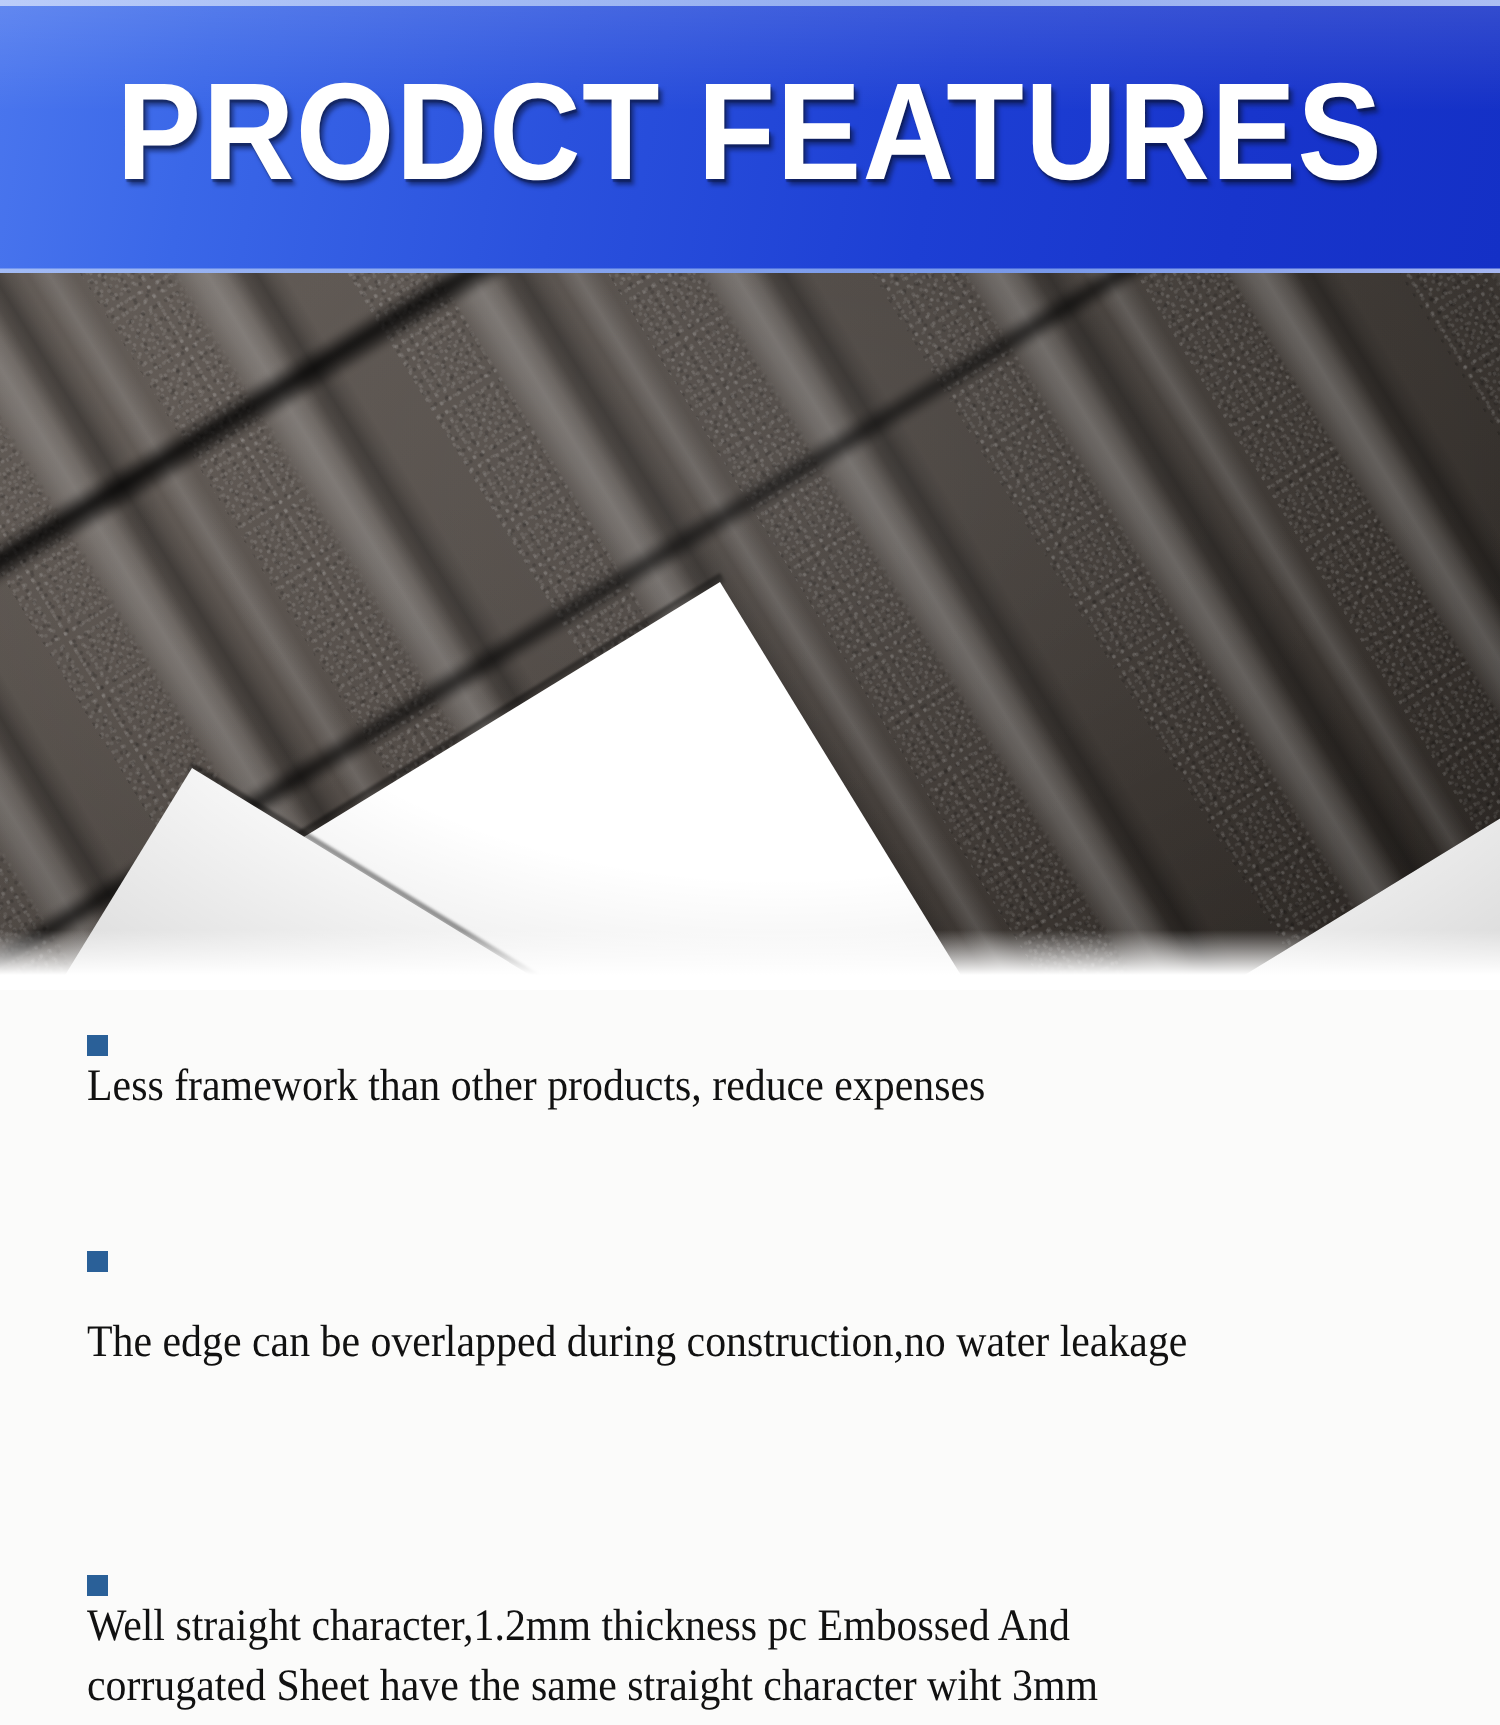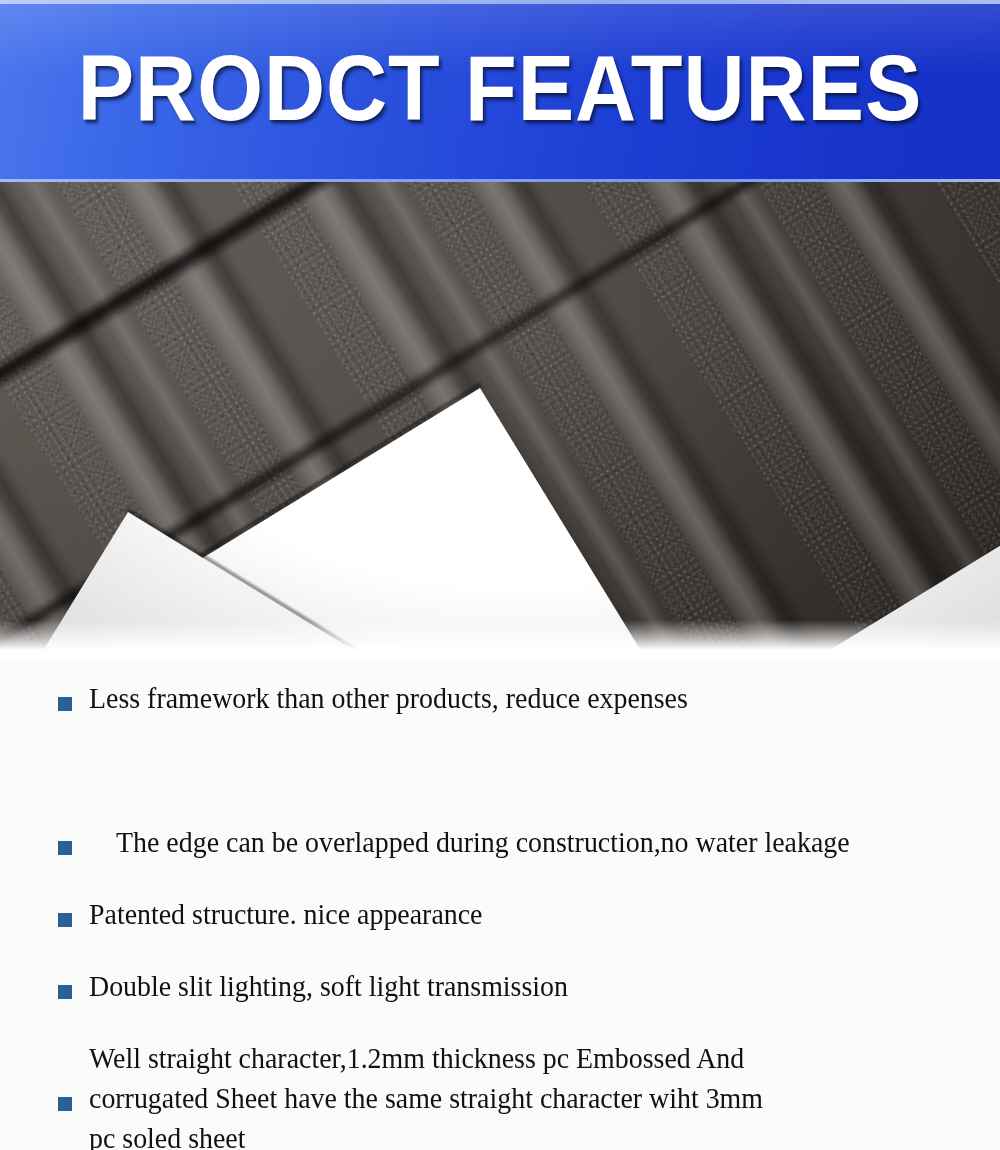--- a/index.html
+++ b/index.html
@@ -155,21 +155,22 @@
   }
 
   
   .features{
     position:absolute;left:0;top:660px;width:1000px;height:490px;
     background:#fbfbfa;
   }
   .feature-item{
     position:absolute;
     display:flex;
-    align-items:center;
+    align-items:flex-start;
+    flex-direction:column;
   }
   .bullet{
     flex:0 0 auto;
     width:14px;height:14px;
     margin-top:12px;
     margin-right:17px;
   }
   .feature-text{
     font-family:"Liberation Serif", serif;
     font-size:30px;
@@ -211,28 +212,20 @@
 
   <div class="features">
     <div class="feature-item" style="top:18px;left:58px;">
       <span class="bullet" style="background: rgb(42, 96, 152);"></span>
       <span class="feature-text" style="color: rgb(17, 17, 17);">Less framework than other products,   reduce expenses</span>
     </div>
     <div class="feature-item" style="top:162px;left:58px;gap:27px;">
       <span class="bullet" style="background: rgb(42, 96, 152);"></span>
       <span class="feature-text" style="color: rgb(17, 17, 17);">The edge can be overlapped during construction,no water leakage</span>
     </div>
-    <div class="feature-item" style="top:234px;left:58px;">
-      <span class="bullet" style="background: rgb(42, 96, 152);"></span>
-      <span class="feature-text" style="color: rgb(17, 17, 17);">Patented structure. nice appearance</span>
-    </div>
-    <div class="feature-item" style="top:306px;left:58px;">
-      <span class="bullet" style="background: rgb(42, 96, 152);"></span>
-      <span class="feature-text" style="color: rgb(17, 17, 17);">Double slit lighting, soft light transmission</span>
-    </div>
     <div class="feature-item" style="top:378px;left:58px;">
       <span class="bullet" style="background: rgb(42, 96, 152);"></span>
       <span class="feature-text" style="color: rgb(17, 17, 17);">Well straight character,1.2mm thickness pc Embossed And
 corrugated Sheet have the same straight character wiht 3mm
 pc soled sheet</span>
     </div>
   </div>
 
 </div>
 

